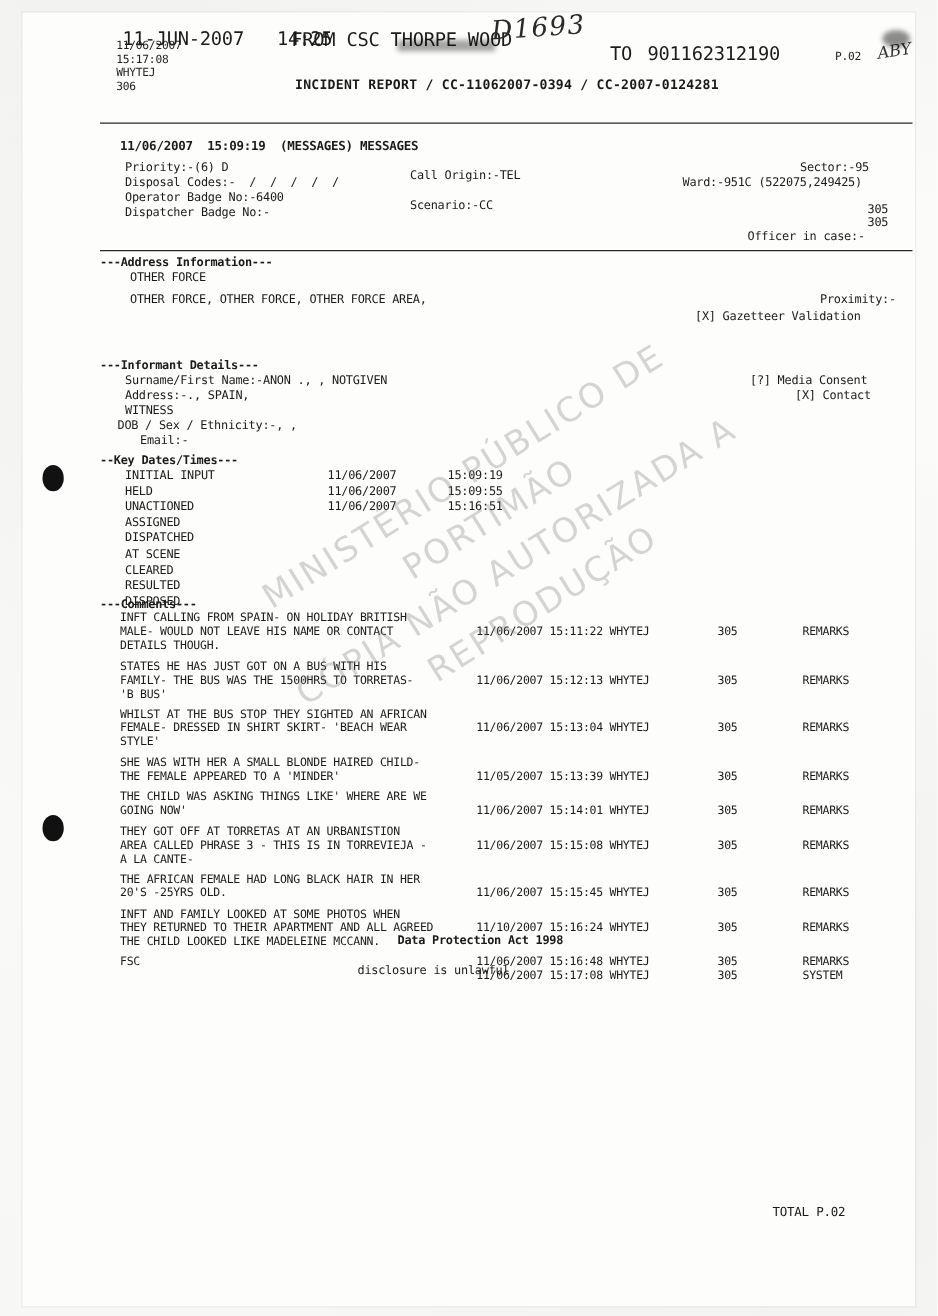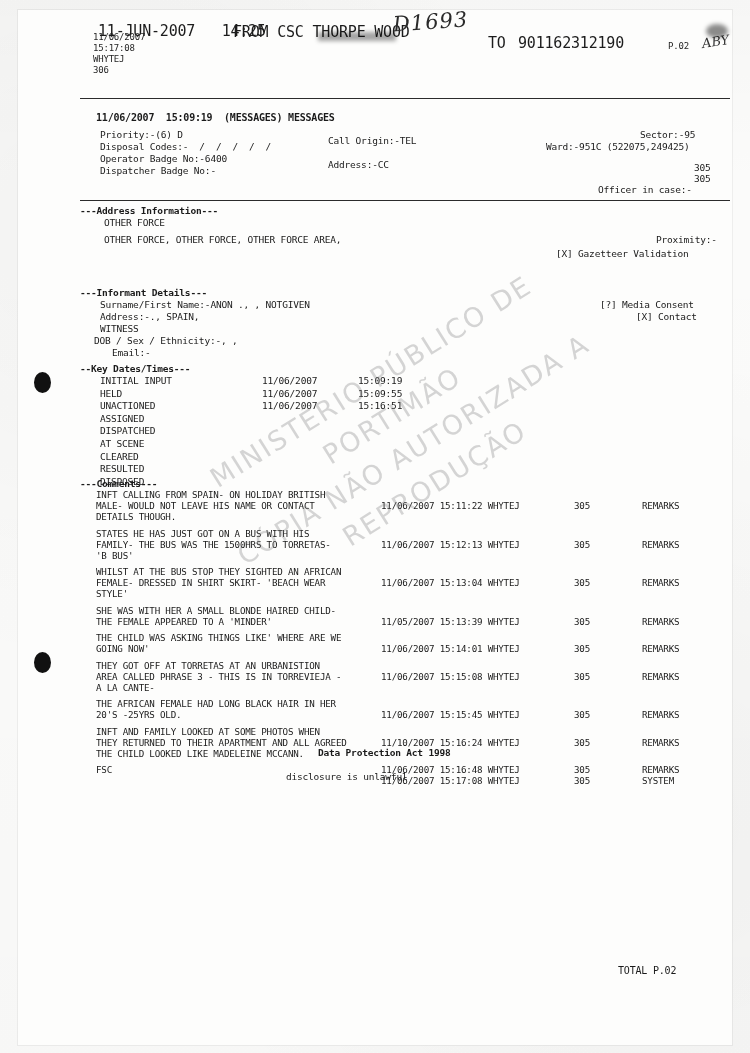--- a/index.html
+++ b/index.html
@@ -145,32 +145,33 @@
     <div class="abs handwrite" style="left:375px; top:0px;">D1693</div>
 
     <div class="abs handwrite-sm" style="left:684px; top:24px;">ABY</div>
     <div class="smudge" style="left:688px; top:14px; width:22px; height:14px; border-radius:50%; background:rgba(0,0,0,0.45);"></div>
 
     <div class="abs mono faxhdr-sm" style="left:75px; top:22px;">11/06/2007</div>
     <div class="abs mono faxhdr-sm" style="left:75px; top:33px;">15:17:08</div>
     <div class="abs mono faxhdr-sm" style="left:75px; top:44px;">WHYTEJ</div>
     <div class="abs mono faxhdr-sm" style="left:75px; top:55px;">306</div>
 
+    <div class="abs mono title-line" style="left:218px; top:52px;">INCIDENT REPORT / CC-11062007-0394 / CC-2007-0124281</div>
 
     <div class="rule" style="left:62px; top:88px; width:650px;"></div>
 
     <div class="abs mono t10 b" style="left:78px; top:102px;">11/06/2007  15:09:19  (MESSAGES) MESSAGES</div>
 
     <div class="abs mono t" style="left:82px; top:119px;">Priority:-(6) D</div>
     <div class="abs mono t" style="left:82px; top:131px;">Disposal Codes:-  /  /  /  /  /</div>
     <div class="abs mono t" style="left:82px; top:143px;">Operator Badge No:-6400</div>
     <div class="abs mono t" style="left:82px; top:155px;">Dispatcher Badge No:-</div>
 
     <div class="abs mono t" style="left:310px; top:125px;">Call Origin:-TEL</div>
-    <div class="abs mono t" style="left:310px; top:149px;">Address:-CC</div>
+    <div class="abs mono t" style="left:310px; top:149px;">Scenario:-CC</div>
 
     <div class="abs mono t" style="left:622px; top:119px;">Sector:-95</div>
     <div class="abs mono t" style="left:528px; top:131px;">Ward:-951C (522075,249425)</div>
     <div class="abs mono t" style="left:676px; top:152px;">305</div>
     <div class="abs mono t" style="left:676px; top:163px;">305</div>
     <div class="abs mono t" style="left:580px; top:174px;">Officer in case:-</div>
 
     <div class="rule" style="left:62px; top:190px; width:650px;"></div>
 
     <div class="abs mono sectionhdr" style="left:62px; top:195px;">---Address Information---</div>

